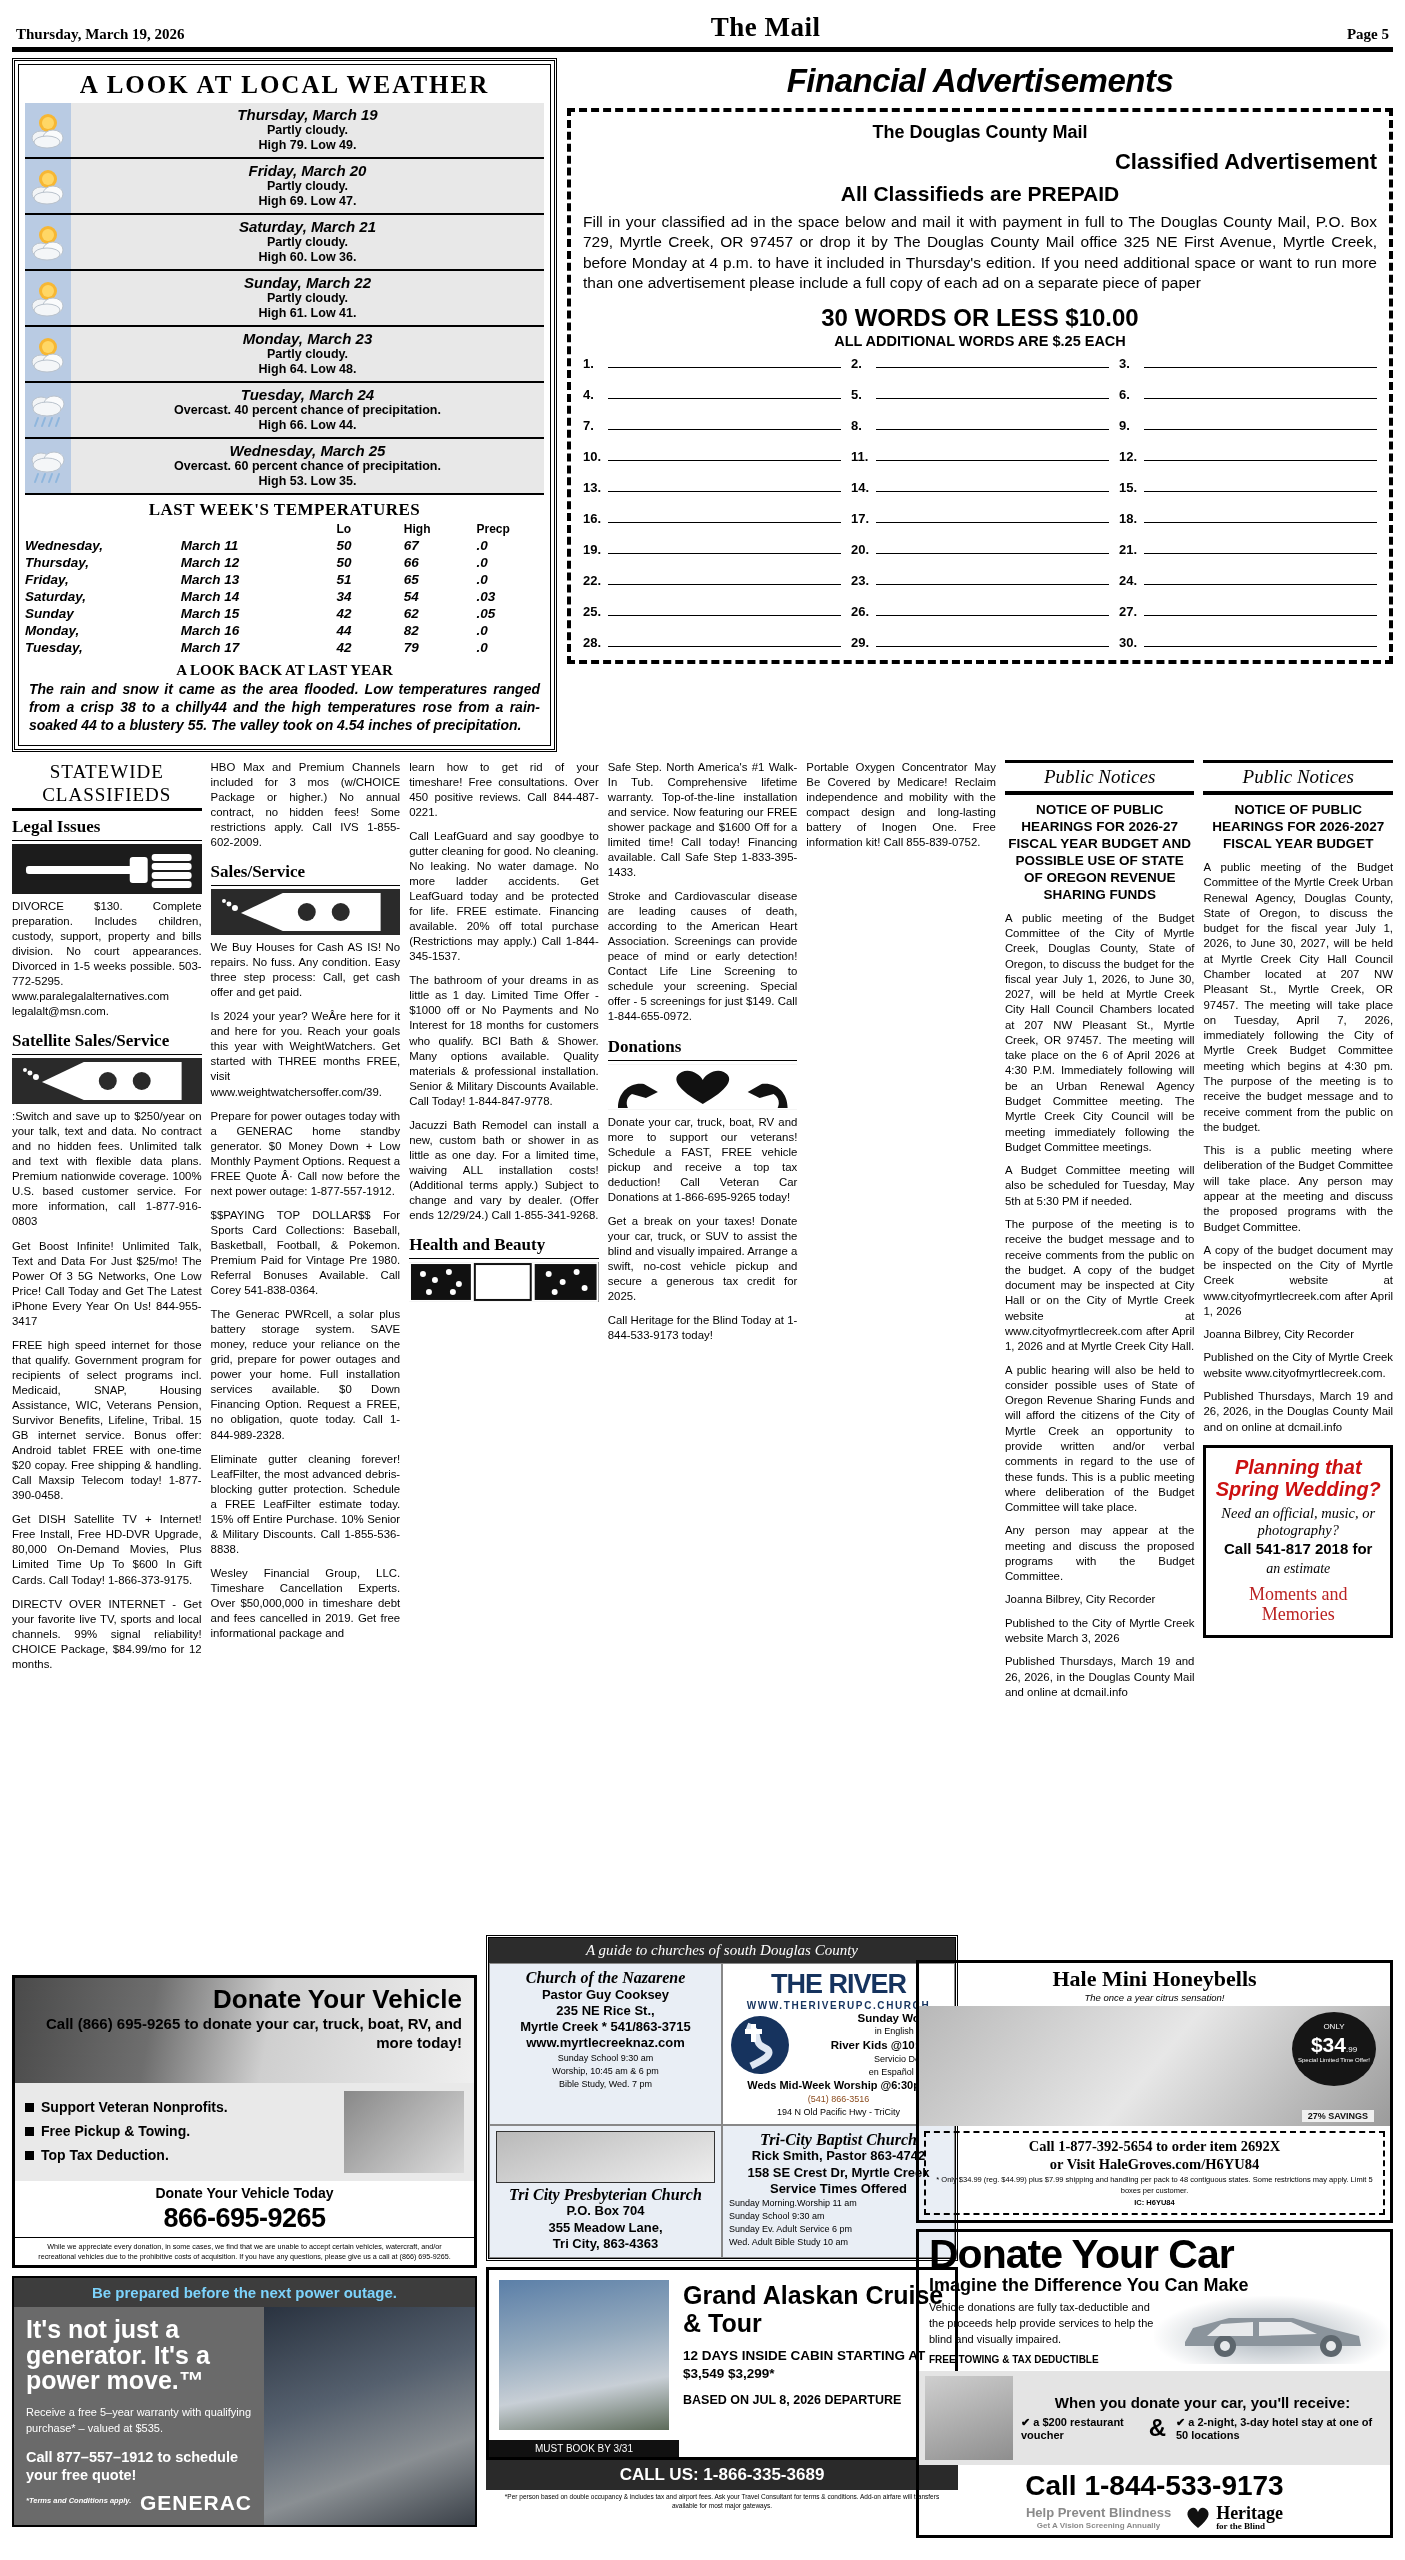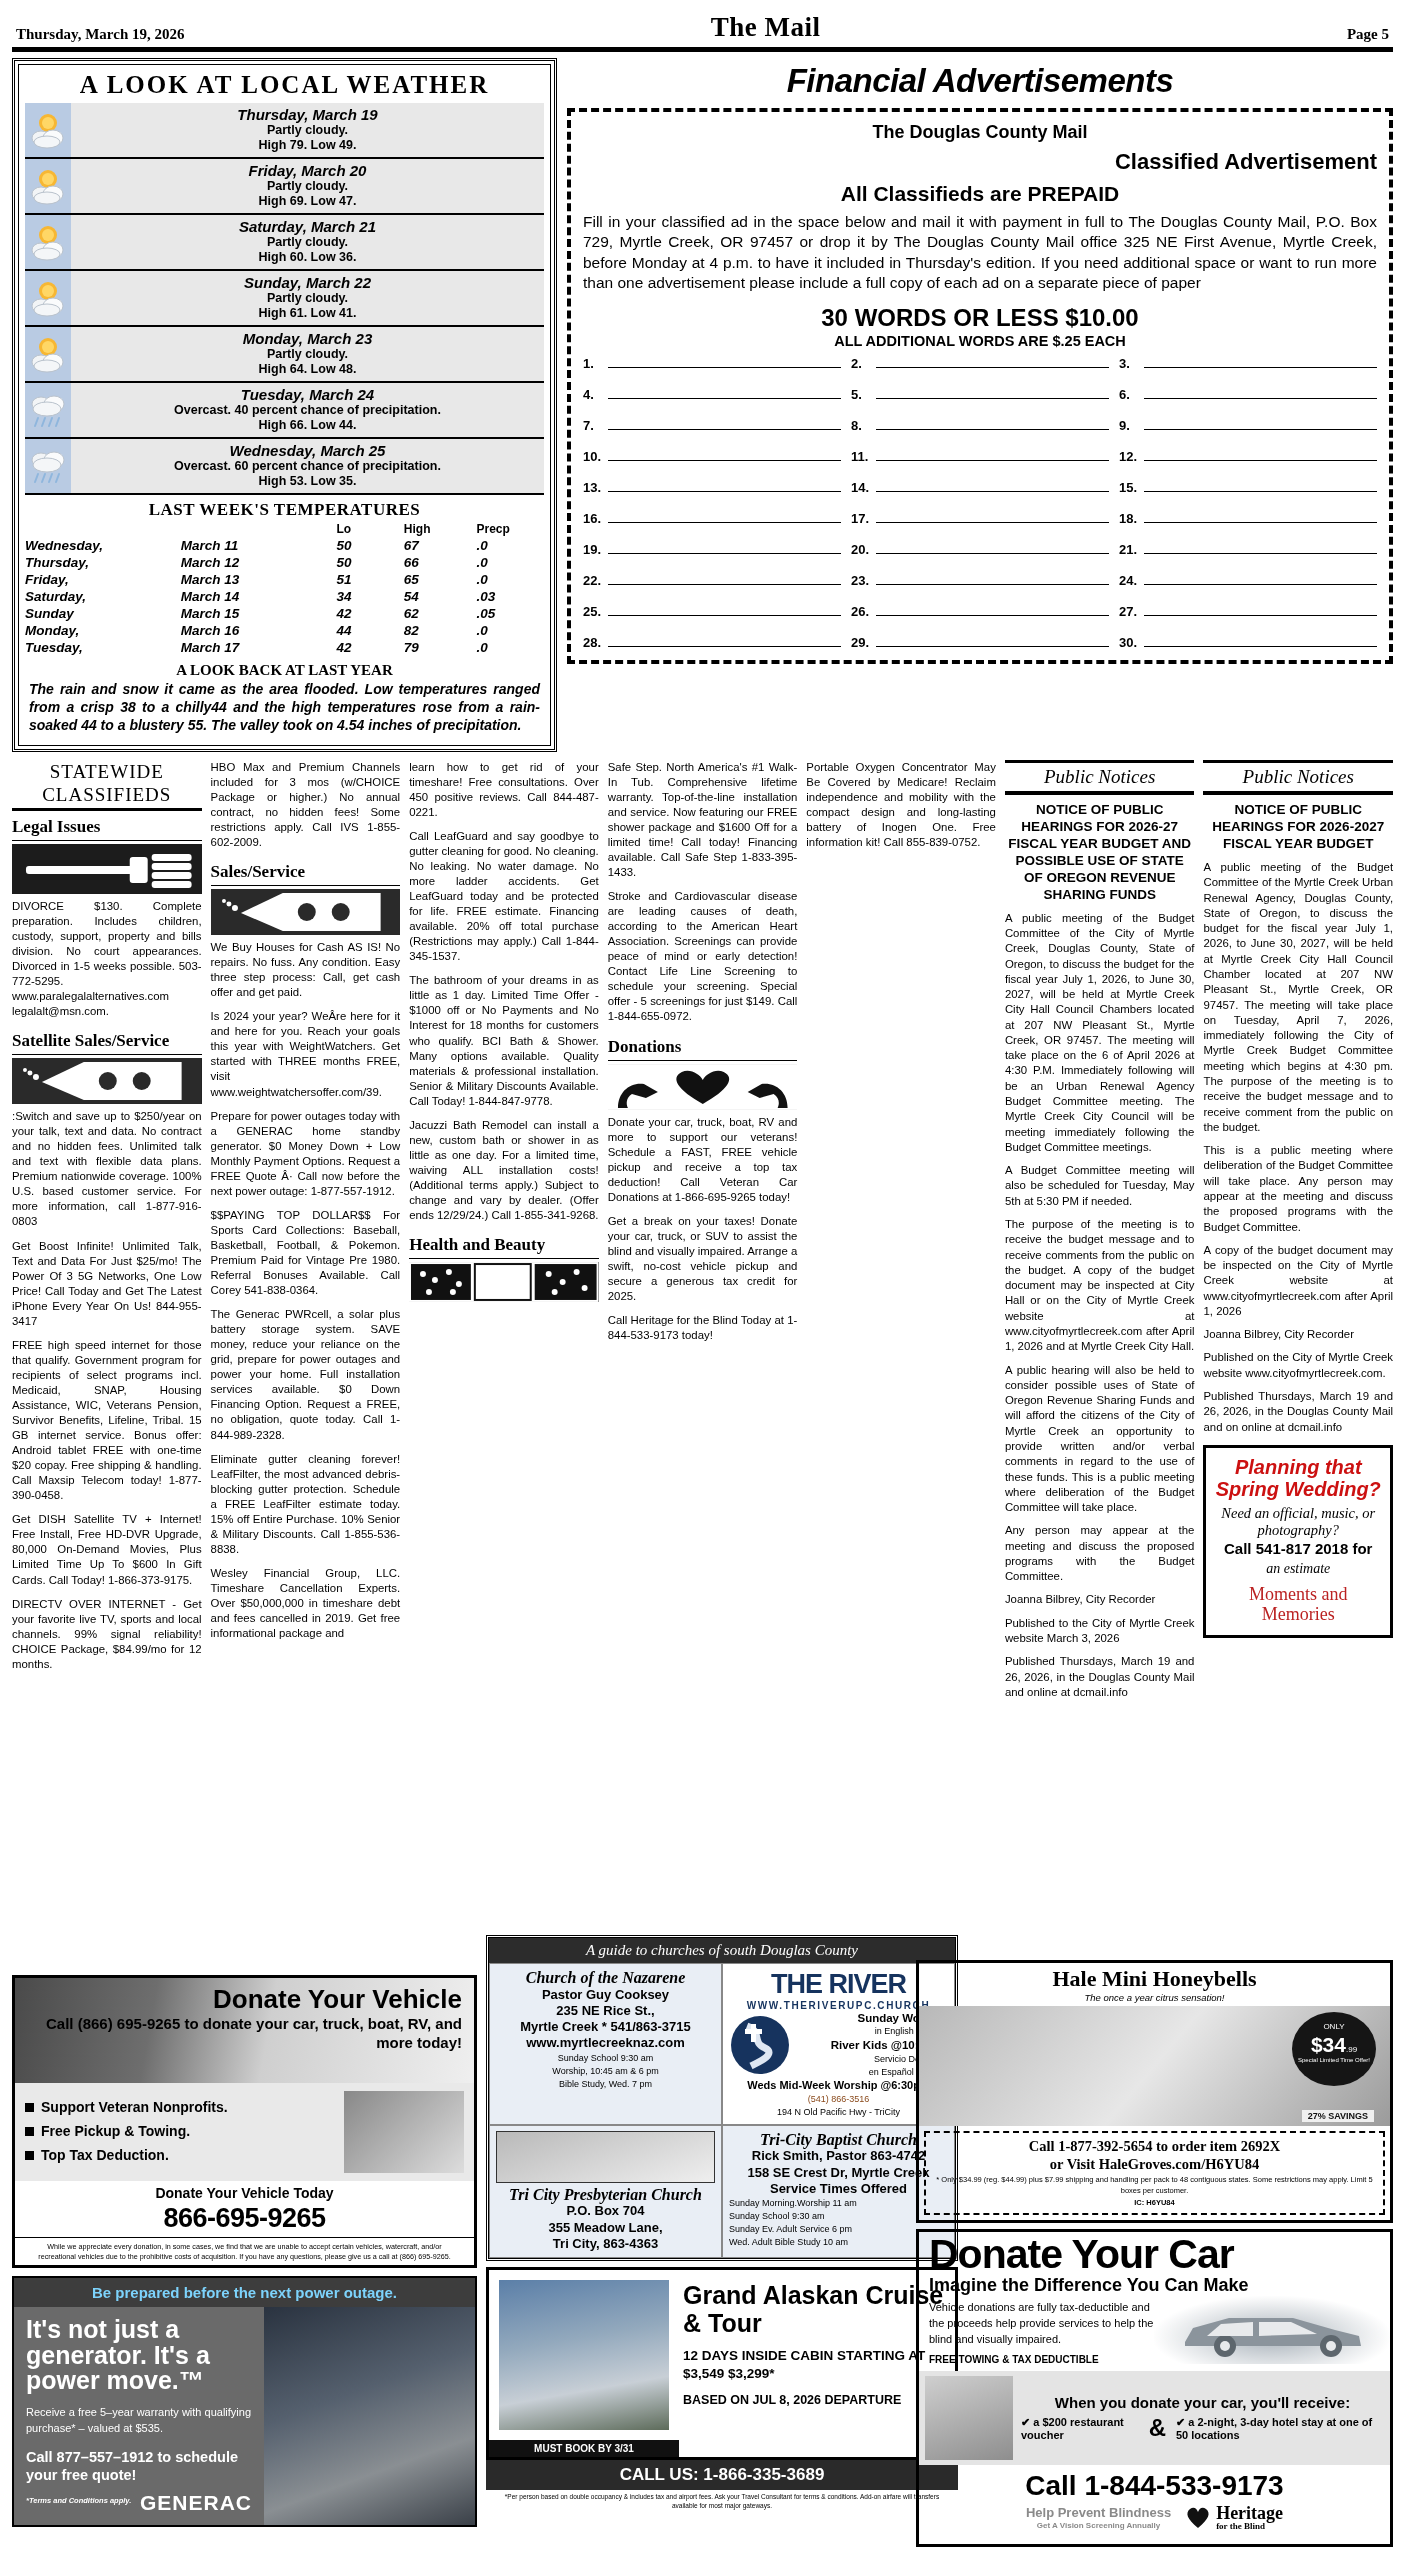--- a/index.html
+++ b/index.html
@@ -134,33 +134,33 @@
   .river-url { font-size:10px; letter-spacing:1.6px; color:#16335e; font-weight:bold;}
 
   .cruise { border:3px solid #000; margin-top:6px; display:flex; background:#fff;}
   .cruise-img { width:170px; height:150px; background:linear-gradient(170deg,#5b7fa8,#93a9bd 40%,#c8cfd6 70%,#5d6b5a); margin:10px;}
   .cruise-txt { flex:1; padding:12px 6px 0 4px;}
   .cr-h { font-size:25px; font-weight:bold; line-height:1.1;}
   .cr-l { font-size:13.5px; font-weight:bold; padding-top:10px; line-height:1.35;}
   .cr-l2 { font-size:12.5px; font-weight:bold; padding-top:8px; line-height:1.3;}
   .cruise-foot { background:#2a2a2a; color:#fff; text-align:center; font-size:17px; font-weight:bold; padding:5px 0;}
   .cruise-fine { font-size:6.5px; text-align:center; padding:3px 6px; line-height:1.3;}
-  .mustbook { background:#111; color:#fff; font-size:10px; font-weight:bold; text-align:center; padding:3px 4px; margin-top:4px;}
+  .mustbook { background:#111; color:#fff; font-size:10px; font-weight:normal; text-align:center; padding:3px 4px; margin-top:4px;}
 
   .hale { border:3px solid #000; }
   .hale-h { text-align:center; font-family:"Liberation Serif", serif; font-weight:bold; font-size:22px; padding:3px 0 0 0;}
   .hale-s { text-align:center; font-size:9.5px; font-style:italic; padding-bottom:3px;}
   .hale-img { height:120px; background:linear-gradient(130deg,#b8b8b8,#e7e7e7 50%,#9b9b9b); position:relative;}
   .hale-badge { position:absolute; right:14px; top:6px; width:84px; height:74px; border-radius:50%; background:#151515; color:#fff; text-align:center; font-size:8px; padding-top:10px; line-height:1.2;}
   .hale-price { font-size:21px; font-weight:bold;}
   .hale-coupon { border:2px dashed #000; margin:5px; padding:4px 6px; text-align:center;}
   .hc-1 { font-family:"Liberation Serif", serif; font-weight:bold; font-size:14.5px; line-height:1.25;}
   .hc-2 { font-size:7.5px; line-height:1.4; padding-top:2px;}
 
-  .dyc { border:3px solid #000; margin-top:6px; padding:0 0 13px 0;}
+  .dyc { border:3px solid #000; margin-top:6px; padding:0 0 4px 0;}
   .dyc-h { font-size:41px; font-weight:bold; letter-spacing:-1px; padding:2px 0 0 10px; line-height:1;}
   .dyc-s { font-size:18px; font-weight:bold; padding:0 0 0 10px;}
   .dyc-row { display:flex; }
   .dyc-p { font-size:11px; line-height:1.45; padding:4px 0 0 10px; width:235px;}
   .dyc-free { font-size:10px; font-weight:bold; padding-top:5px;}
   .dyc-car { flex:1; height:68px; background:radial-gradient(ellipse at 50% 60%, #a9b2ba 0%, #ffffff 72%); }
   .dyc-band { background:#e4e4e4; display:flex; align-items:center; padding:5px 6px; margin-top:4px;}
   .dyc-girl { width:88px; height:84px; background:linear-gradient(160deg,#cfcfcf,#8e8e8e); flex:0 0 88px;}
   .dyc-bandtxt { flex:1; padding-left:8px;}
   .dyc-b1 { font-size:15px; font-weight:bold; text-align:center;}

